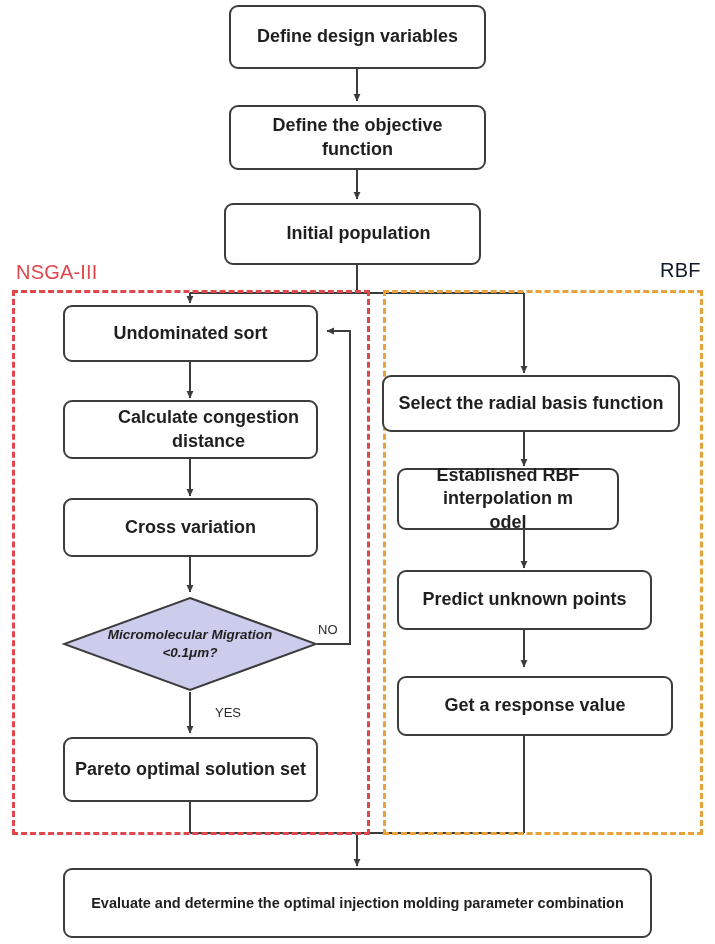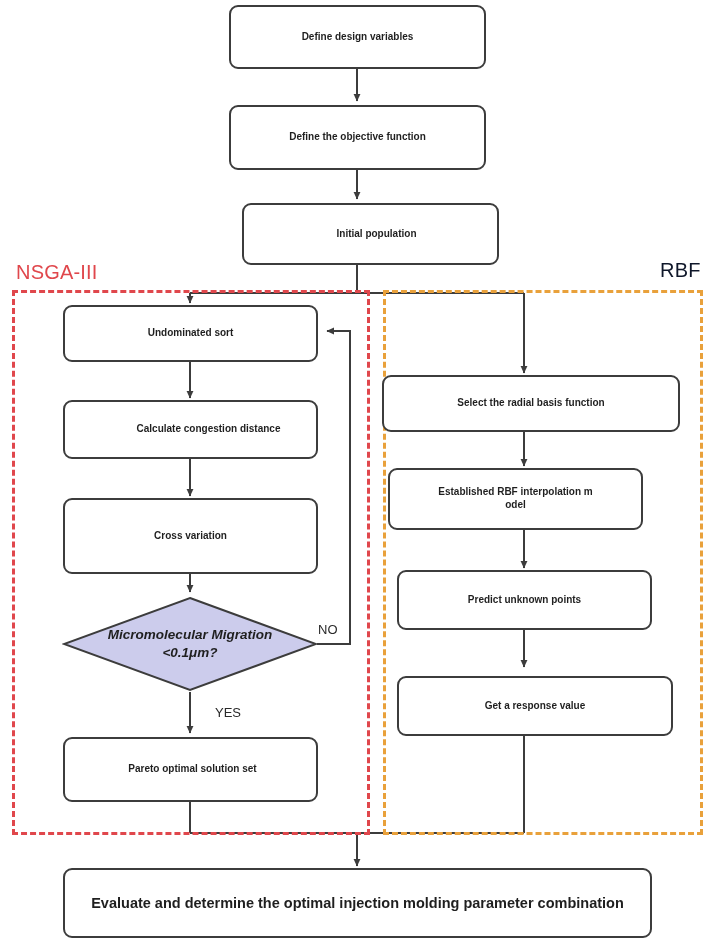--- a/index.html
+++ b/index.html
@@ -28,21 +28,21 @@
     position: absolute;
     box-sizing: border-box;
     border: 2px solid #3c3c3c;
     border-radius: 9px;
     background: #ffffff;
     display: flex;
     align-items: center;
     justify-content: center;
     text-align: center;
     font-weight: bold;
-    font-size: 10px;
+    font-size: 18px;
     color: #1f1f1f;
     line-height: 1.28;
     padding: 2px 8px;
     z-index: 3;
   }
   .node-label {
     display: block;
     white-space: pre-line;
   }
   .diamond-wrap {
@@ -148,56 +148,56 @@
   <div class="group-label" style="left:660px; top:259px; color:#0f172a;">RBF</div>
 
   <div class="node" style="left:229px; top:5px; width:257px; height:64px;">
     <span class="node-label">Define design variables</span>
   </div>
 
   <div class="node" style="left:229px; top:105px; width:257px; height:65px;">
     <span class="node-label">Define the objective function</span>
   </div>
 
-  <div class="node" style="left:242px; top:203px; width:257px; height:62px;padding-left:20px;">
+  <div class="node" style="left:224px; top:203px; width:257px; height:62px;padding-left:20px;">
     <span class="node-label">Initial population</span>
   </div>
 
   <div class="node" style="left:63px; top:305px; width:255px; height:57px;">
     <span class="node-label">Undominated sort</span>
   </div>
 
   <div class="node" style="left:63px; top:400px; width:255px; height:59px;padding-left:44px;">
     <span class="node-label">Calculate congestion distance</span>
   </div>
 
-  <div class="node" style="left:63px; top:498px; width:255px; height:76px;">
+  <div class="node" style="left:63px; top:498px; width:255px; height:59px;">
     <span class="node-label">Cross variation</span>
   </div>
 
   <div class="diamond-wrap" style="left:62px; top:596px; width:256px; height:96px;">
     <svg width="256" height="96" viewBox="0 0 256 96" xmlns="http://www.w3.org/2000/svg">
       <polygon points="128,2 254,48 128,94 2,48" fill="#ccccec" stroke="#3c3c3c" stroke-width="2"></polygon>
     </svg>
     <div class="diamond-text">Micromolecular Migration
 &lt;0.1μm?</div>
   </div>
 
   <div class="edge-label" style="left:318px; top:622px;">NO</div>
   <div class="edge-label" style="left:215px; top:705px;">YES</div>
 
-  <div class="node" style="left:63px; top:737px; width:255px; height:65px;padding-left:12px;">
+  <div class="node" style="left:63px; top:737px; width:255px; height:65px;">
     <span class="node-label">Pareto optimal solution set</span>
   </div>
 
   <div class="node" style="left:382px; top:375px; width:298px; height:57px;">
     <span class="node-label">Select the radial basis function</span>
   </div>
 
-  <div class="node" style="left:388px; top:468px; width:255px; height:62px;">
+  <div class="node" style="left:397px; top:468px; width:222px; height:62px;">
     <span class="node-label">Established RBF interpolation m
 odel</span>
   </div>
 
   <div class="node" style="left:397px; top:570px; width:255px; height:60px;">
     <span class="node-label">Predict unknown points</span>
   </div>
 
   <div class="node" style="left:397px; top:676px; width:276px; height:60px;">
     <span class="node-label">Get a response value</span>

